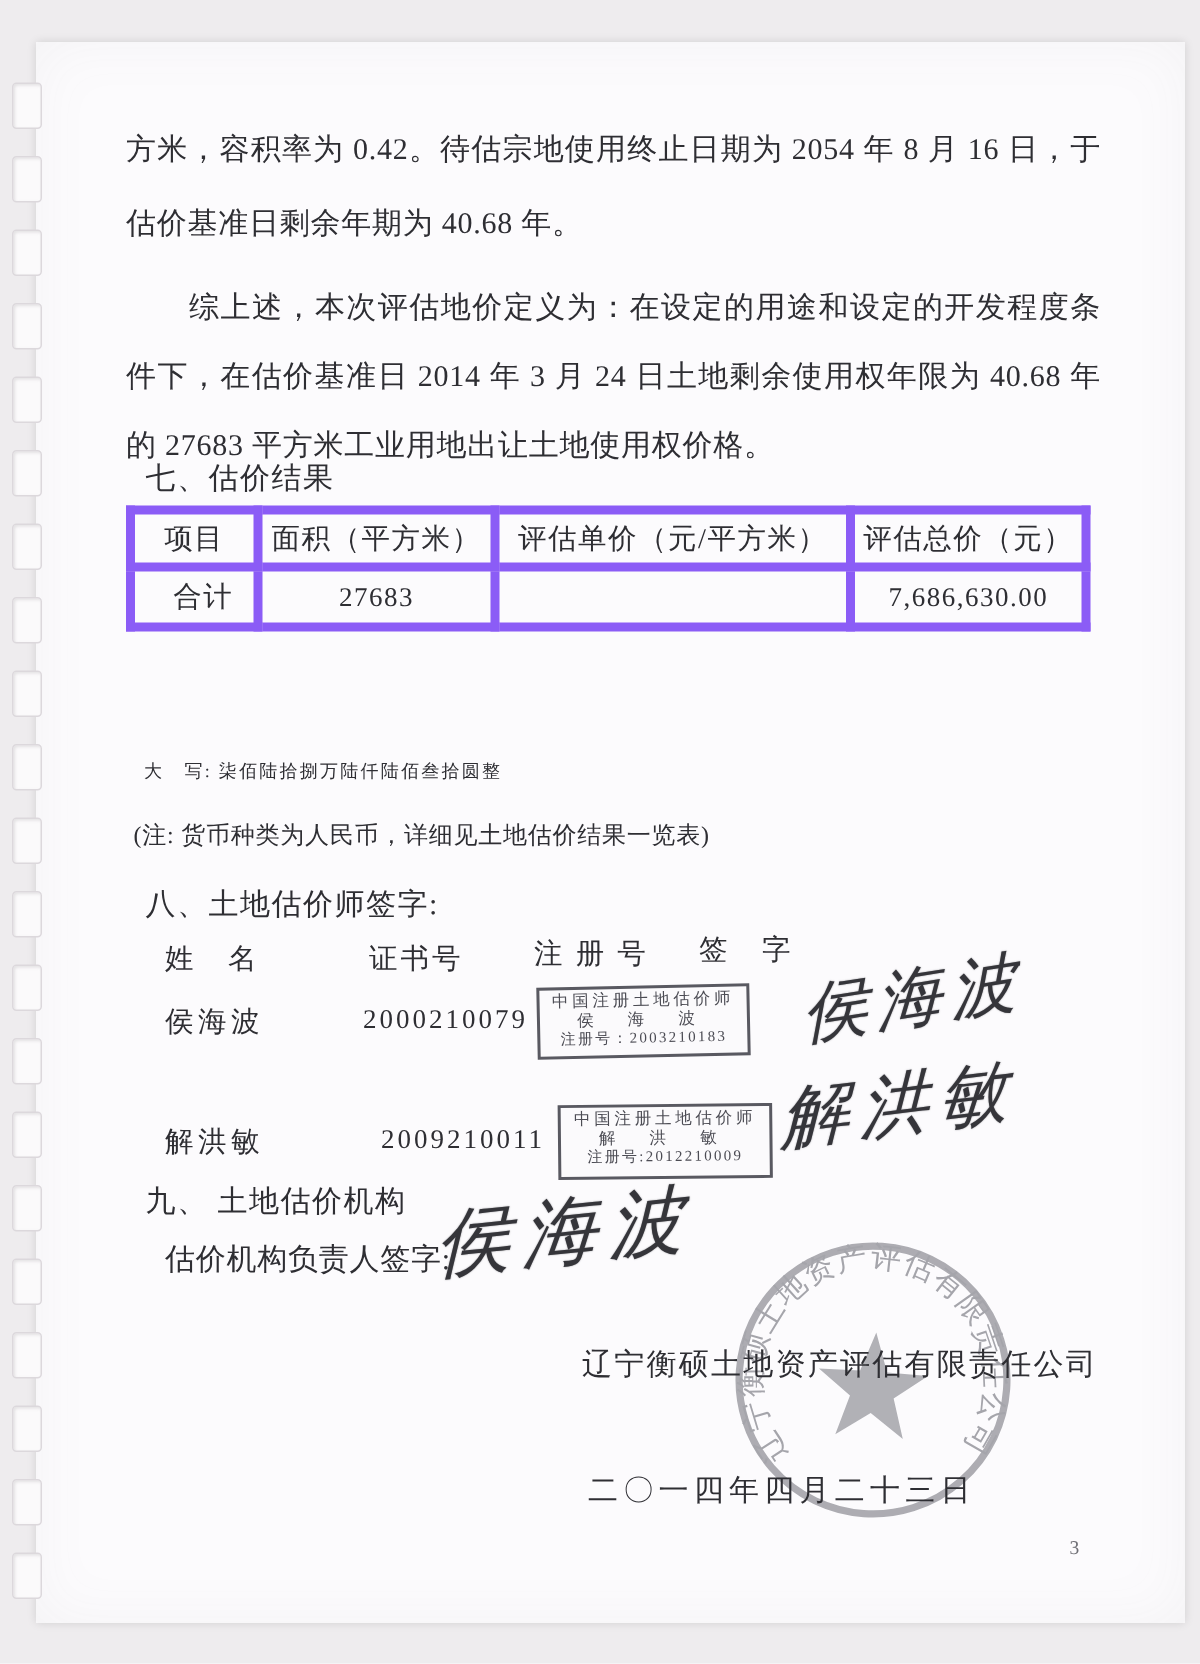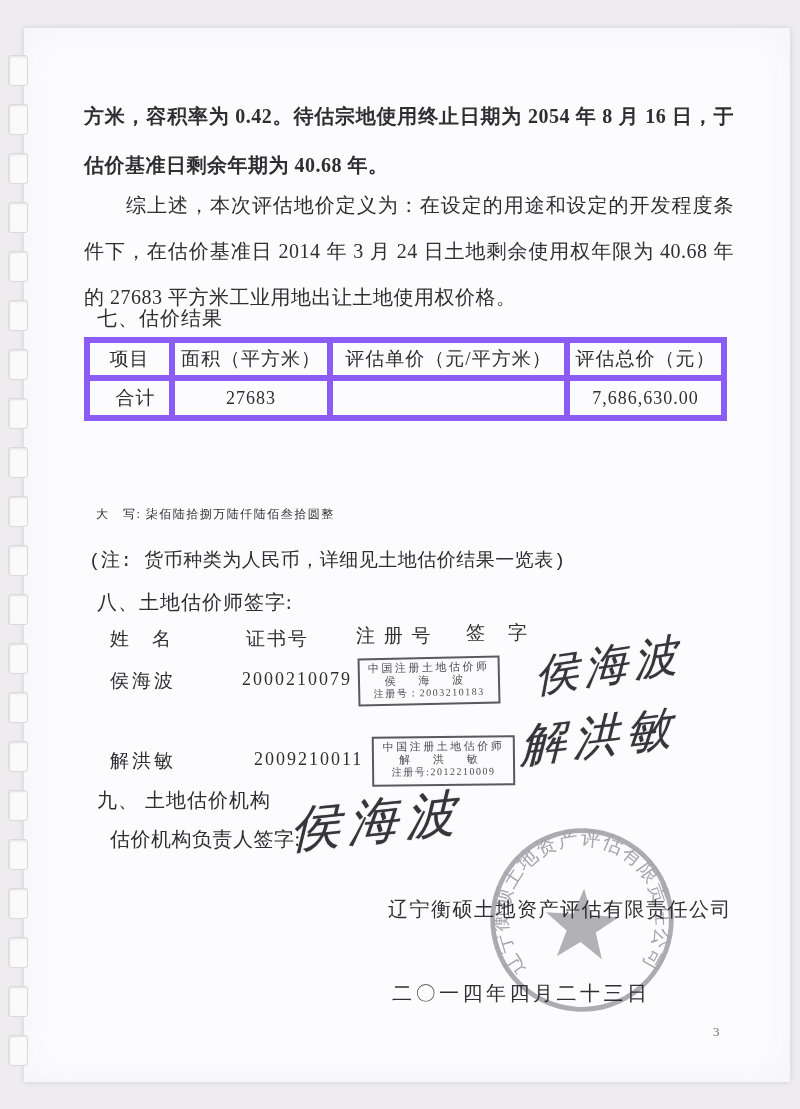--- a/index.html
+++ b/index.html
@@ -49,21 +49,21 @@
     font-weight: normal;
     text-align: center;
     letter-spacing: 1px;
     padding: 0 4px;
   }
   table.result th { height: 38px; }
   table.result td { height: 40px; }
   td.item-cell { text-align: left; padding-left: 9px; }
   td.num { font-size: 18px; letter-spacing: .5px; }
   .amount { font-size: 12px; letter-spacing: 1.5px; }
-  .note { font-size: 19px; letter-spacing: .5px; font-family: Liberation Mono, monospace; }
+  .note { font-size: 16px; letter-spacing: .5px; }
   .sig-col-label { position: absolute; font-size: 19px; letter-spacing: 2px; }
   .name-text { font-size: 19px; letter-spacing: 3px; }
   .cert-text { font-size: 18px; letter-spacing: 2px; }
   .reg-stamp {
     position: absolute;
     border: 2px solid #595961;
     color: #4c4c54;
     text-align: center;
     padding-top: 2px;
     background: rgba(250,249,251,.4);
@@ -118,21 +118,21 @@
     <div class="hole" style="top: 692px;"></div>
     <div class="hole" style="top: 741px;"></div>
     <div class="hole" style="top: 790px;"></div>
     <div class="hole" style="top: 839px;"></div>
     <div class="hole" style="top: 888px;"></div>
     <div class="hole" style="top: 937px;"></div>
     <div class="hole" style="top: 986px;"></div>
     <div class="hole" style="top: 1035px;"></div>
   </div>
 
-<div class="abs para" style="top:92px;font-weight:bold;">方米，容积率为 0.42。待估宗地使用终止日期为 2054 年 8 月 16 日，于估价基准日剩余年期为 40.68 年。</div>
+<div class="abs para" style="top:76px;">方米，容积率为 0.42。待估宗地使用终止日期为 2054 年 8 月 16 日，于估价基准日剩余年期为 40.68 年。</div>
 
 <div class="abs para indent" style="top:182px;">综上述，本次评估地价定义为：在设定的用途和设定的开发程度条件下，在估价基准日 2014 年 3 月 24 日土地剩余使用权年限为 40.68 年的 27683 平方米工业用地出让土地使用权价格。</div>
 
 <div class="abs heading" style="left:97px; top:305px;">七、估价结果</div>
 
 <table class="result">
   <colgroup>
     <col style="width:85px">
       <col style="width:158px">
       <col style="width:237px">

